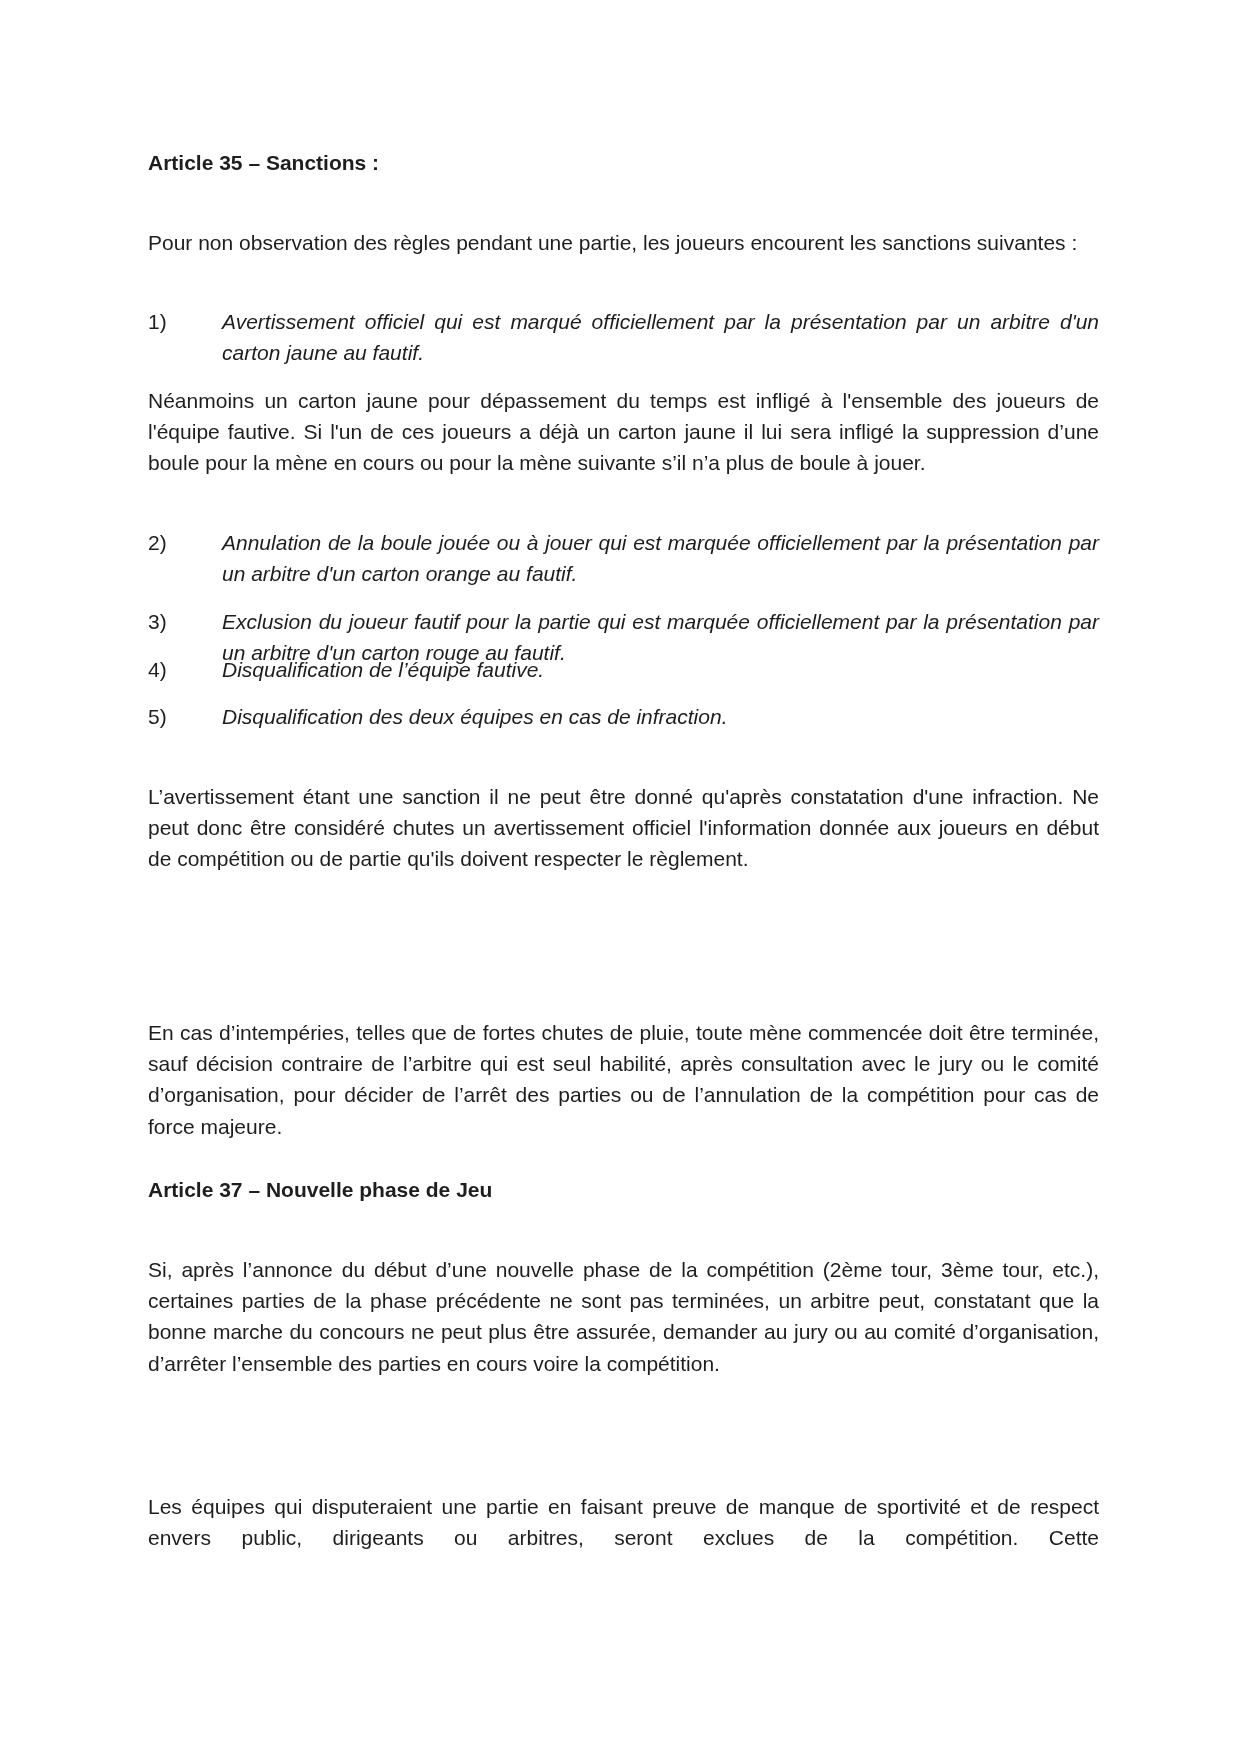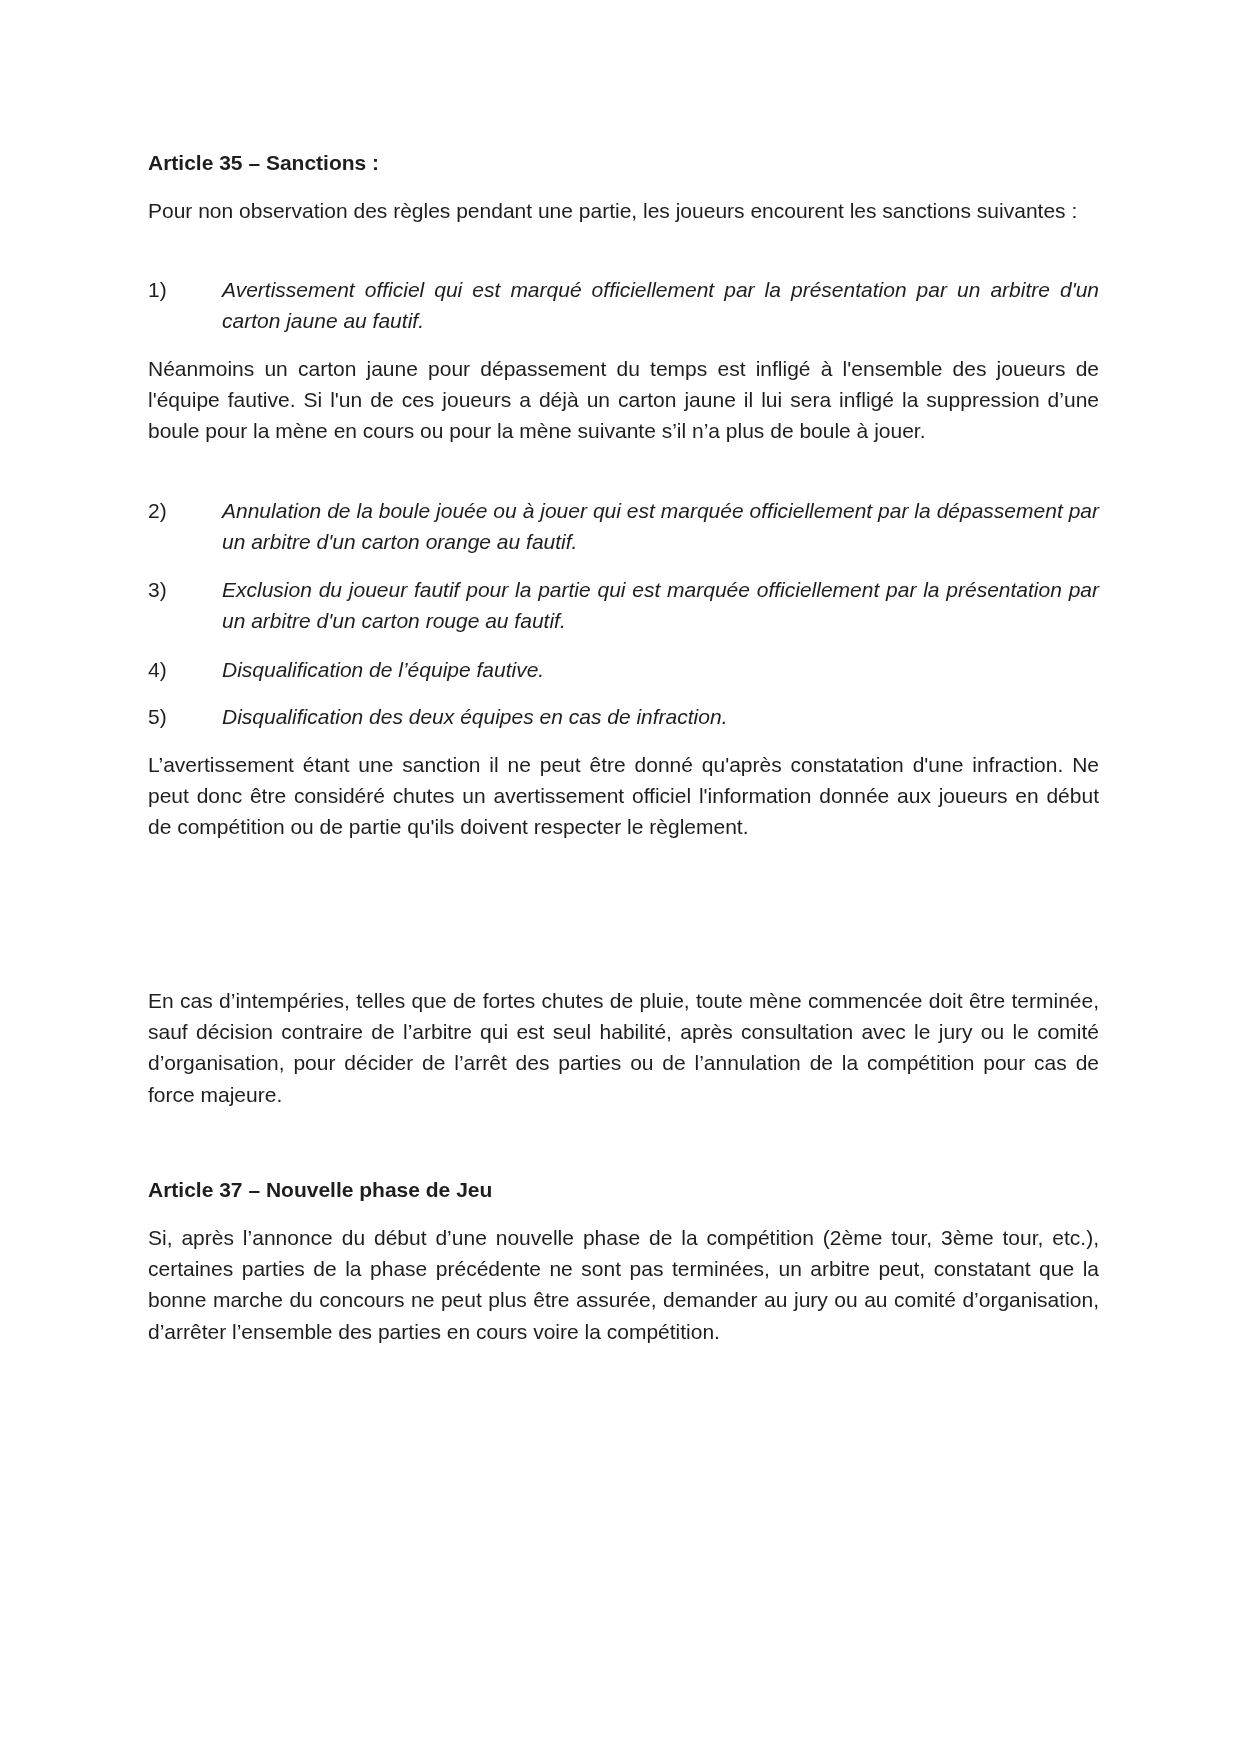--- a/index.html
+++ b/index.html
@@ -1,21 +1,21 @@
 <!DOCTYPE html>
 <html><head>
 <meta charset="utf-8">
 <style>
   html, body { margin:0; padding:0; background:#ffffff; }
   body { width:1240px; height:1754px; position:relative; overflow:hidden;
          font-family:"Liberation Sans", sans-serif; color:#1e1e1e; }
   .page { position:absolute; left:0; top:0; width:1108px; height:1754px; background:#fff; }
   .blk { position:absolute; left:148px; width:951px; font-size:21px; line-height:31.2px; }
   .h { font-weight:bold; font-size:21px; }
-  .just { text-align:justify; text-align-last:left; }
+  .just { text-align:justify; text-align-last:left;margin-top:32px; }
   .justline { text-align:justify; text-align-last:justify; }
   .item { position:absolute; left:148px; width:951px; font-size:21px; line-height:31.2px; }
   .num { position:absolute; left:0; top:0; }
   .first { padding-left:74px;font-style:italic; }
 </style>
 </head>
 <body>
 
 <div class="page">
 
@@ -25,21 +25,21 @@
 
   <div class="item just" style="top:274px">
     <span class="num">1)</span>
     <div class="first">Avertissement officiel qui est marqué officiellement par la présentation par un arbitre d'un carton jaune au fautif.</div>
   </div>
 
   <div class="blk just" style="top:353px">Néanmoins un carton jaune pour dépassement du temps est infligé à l'ensemble des joueurs de l'équipe fautive. Si l'un de ces joueurs a déjà un carton jaune il lui sera infligé la suppression d’une boule pour la mène en cours ou pour la mène suivante s’il n’a plus de boule à jouer.</div>
 
   <div class="item just" style="top:495px">
     <span class="num">2)</span>
-    <div class="first">Annulation de la boule jouée ou à jouer qui est marquée officiellement par la dépassement par un arbitre d'un carton orange au fautif.</div>
+    <div class="first">Annulation de la boule jouée ou à jouer qui est marquée officiellement par la présentation par un arbitre d'un carton orange au fautif.</div>
   </div>
 
   <div class="item just" style="top:574px">
     <span class="num">3)</span>
     <div class="first">Exclusion du joueur fautif pour la partie qui est marquée officiellement par la présentation par un arbitre d'un carton rouge au fautif.</div>
   </div>
 
   <div class="item" style="top:654px">
     <span class="num">4)</span>
     <div class="first">Disqualification de l’équipe fautive.</div>
@@ -50,14 +50,15 @@
     <div class="first">Disqualification des deux équipes en cas de infraction.</div>
   </div>
 
   <div class="blk just" style="top:749px">L’avertissement étant une sanction il ne peut être donné qu'après constatation d'une infraction. Ne peut donc être considéré chutes un avertissement officiel l'information donnée aux joueurs en début de compétition ou de partie qu'ils doivent respecter le règlement.</div>
 
   <div class="blk just" style="top:985px">En cas d’intempéries, telles que de fortes chutes de pluie, toute mène commencée doit être terminée, sauf décision contraire de l’arbitre qui est seul habilité, après consultation avec le jury ou le comité d’organisation, pour décider de l’arrêt des parties ou de l’annulation de la compétition pour cas de force majeure.</div>
 
   <div class="blk h" style="top:1174px">Article 37 – Nouvelle phase de Jeu</div>
   <div class="blk just" style="top:1222px">Si, après l’annonce du début d’une nouvelle phase de la compétition (2ème tour, 3ème tour, etc.), certaines parties de la phase précédente ne sont pas terminées, un arbitre peut, constatant que la bonne marche du concours ne peut plus être assurée, demander au jury ou au comité d’organisation, d’arrêter l’ensemble des parties en cours voire la compétition.</div>
 
+  <div class="blk justline" style="top:1491px">Les équipes qui disputeraient une partie en faisant preuve de manque de sportivité et de respect envers public, dirigeants ou arbitres, seront exclues de la compétition. Cette</div>
 
 </div>
 
 </body></html>

